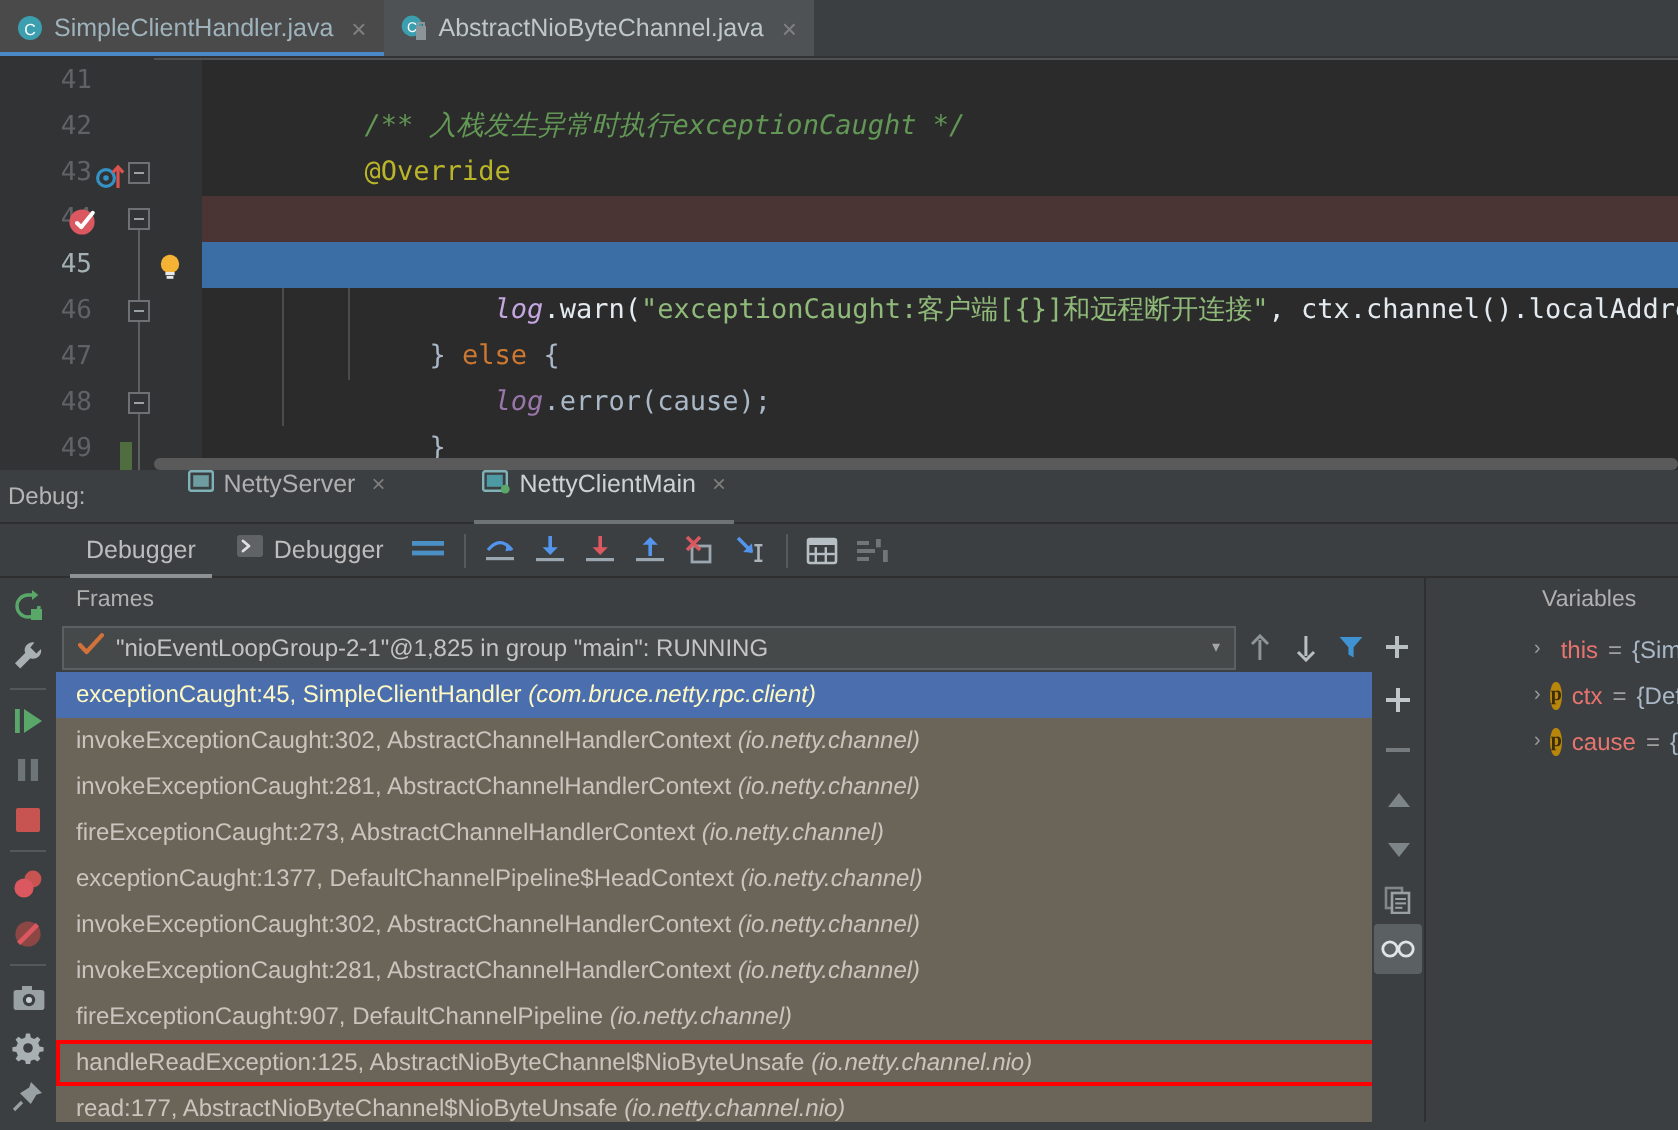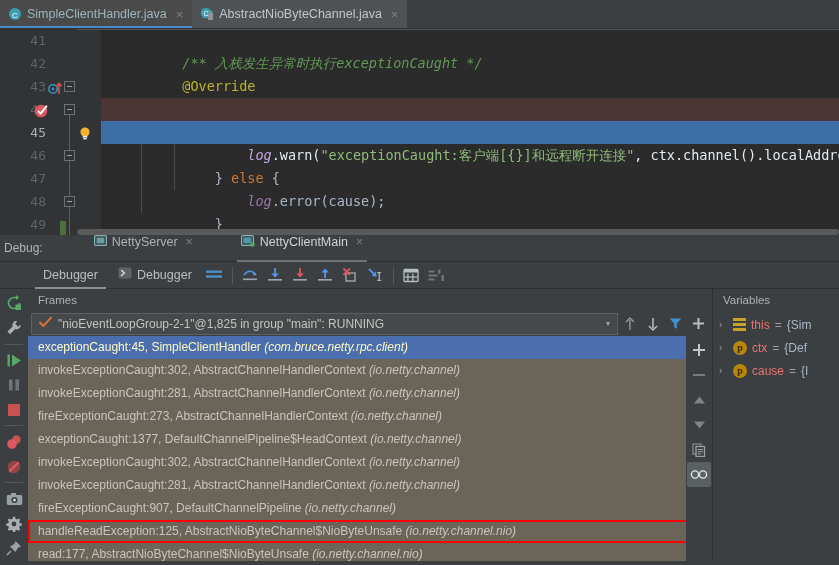--- a/index.html
+++ b/index.html
@@ -354,20 +354,21 @@
   .fsbtn.toggled { background: #5b6063; border-radius: 2px; }
 
   
   .vars-pane {
     flex: 1;
     display: flex;
     flex-direction: column;
     background: #3c3f41;
     border-left: 1px solid #2f2f2f;
     min-width: 0;
+    padding-left: 48px;
   }
   .vars-list { flex: 1; background: #3c3f41; padding-top: 2px; }
   .var-row {
     display: flex;
     align-items: center;
     gap: 5px;
     height: 23px;
     padding-left: 6px;
     font-size: 12px;
     white-space: nowrap;

